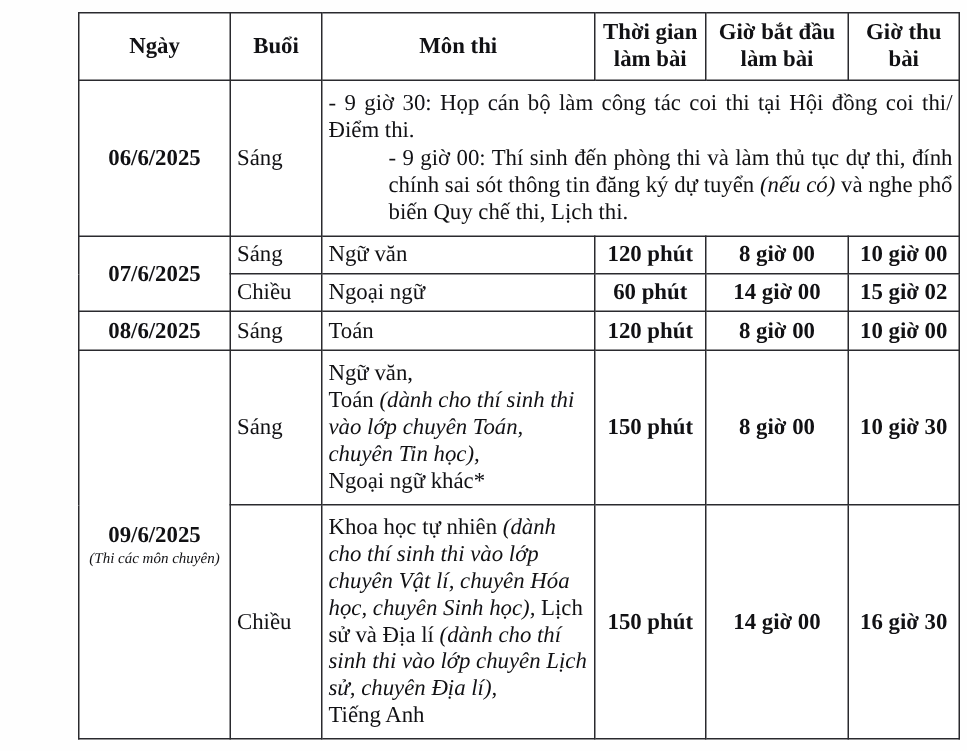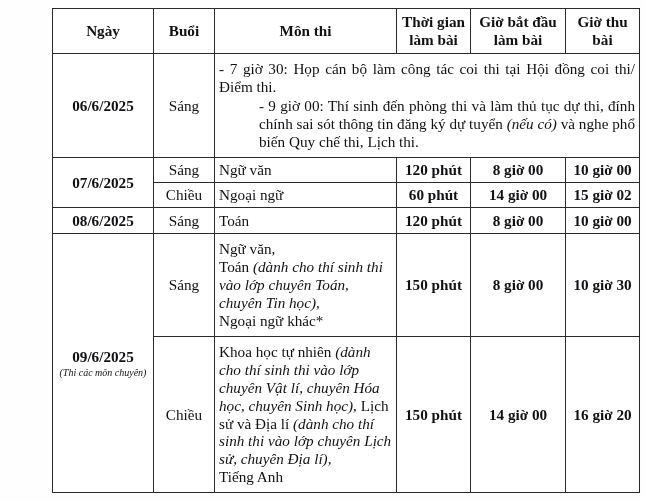--- a/index.html
+++ b/index.html
@@ -69,21 +69,20 @@
   td.date-cell .note {
     display: block;
     font-weight: normal;
     font-style: italic;
     font-size: 10px;
     line-height: 1.15;
     margin-top: 1px;
   }
 
   td.session-cell {
-    text-align: center;
     font-size: 15.4px;
   }
 
   td.subject-cell {
     font-size: 15.3px;
     line-height: 1.2;
   }
   td.subject-cell.justify {
     text-align: justify;
     text-align-last: left;
@@ -145,21 +144,21 @@
         </th>
       </tr>
     </thead>
 
     <tbody>
 
       <tr style="height:104px">
         <td class="date-cell">06/6/2025</td>
         <td class="session-cell">Sáng</td>
         <td class="subject-cell justify" colspan="4">
-          <p>- 7 giờ 30: Họp cán bộ làm công tác coi thi tại Hội đồng coi thi/Điểm thi.</p>
+          <p>- 9 giờ 30: Họp cán bộ làm công tác coi thi tại Hội đồng coi thi/Điểm thi.</p>
           <p><span>- 9 giờ 00: Thí sinh đến phòng thi và làm thủ tục dự thi, đính chính sai sót thông tin đăng ký dự tuyển </span><em>(nếu có)</em><span> và nghe phổ biến Quy chế thi, Lịch thi.</span></p>
         </td>
       </tr>
 
       <tr style="height:25px">
         <td class="date-cell" rowspan="2">07/6/2025</td>
         <td class="session-cell">Sáng</td>
         <td class="subject-cell">Ngữ văn</td>
         <td class="num-cell">120 phút</td>
         <td class="num-cell">8 giờ 00</td>
@@ -201,19 +200,19 @@
 
       <tr style="height:156px">
         <td class="session-cell">Chiều</td>
         <td class="subject-cell">
           <span><span>Khoa học tự nhiên </span><em>(dành cho thí sinh thi vào lớp chuyên Vật lí, chuyên Hóa học, chuyên Sinh học),</em></span>
           <span><span>Lịch sử và Địa lí </span><em>(dành cho thí sinh thi vào lớp chuyên Lịch sử, chuyên Địa lí),</em></span>
           <span class="blocky">Tiếng Anh</span>
         </td>
         <td class="num-cell">150 phút</td>
         <td class="num-cell">14 giờ 00</td>
-        <td class="num-cell">16 giờ 20</td>
+        <td class="num-cell">16 giờ 30</td>
       </tr>
 
     </tbody>
   </table>
 
 </div>
 
 </body></html>

